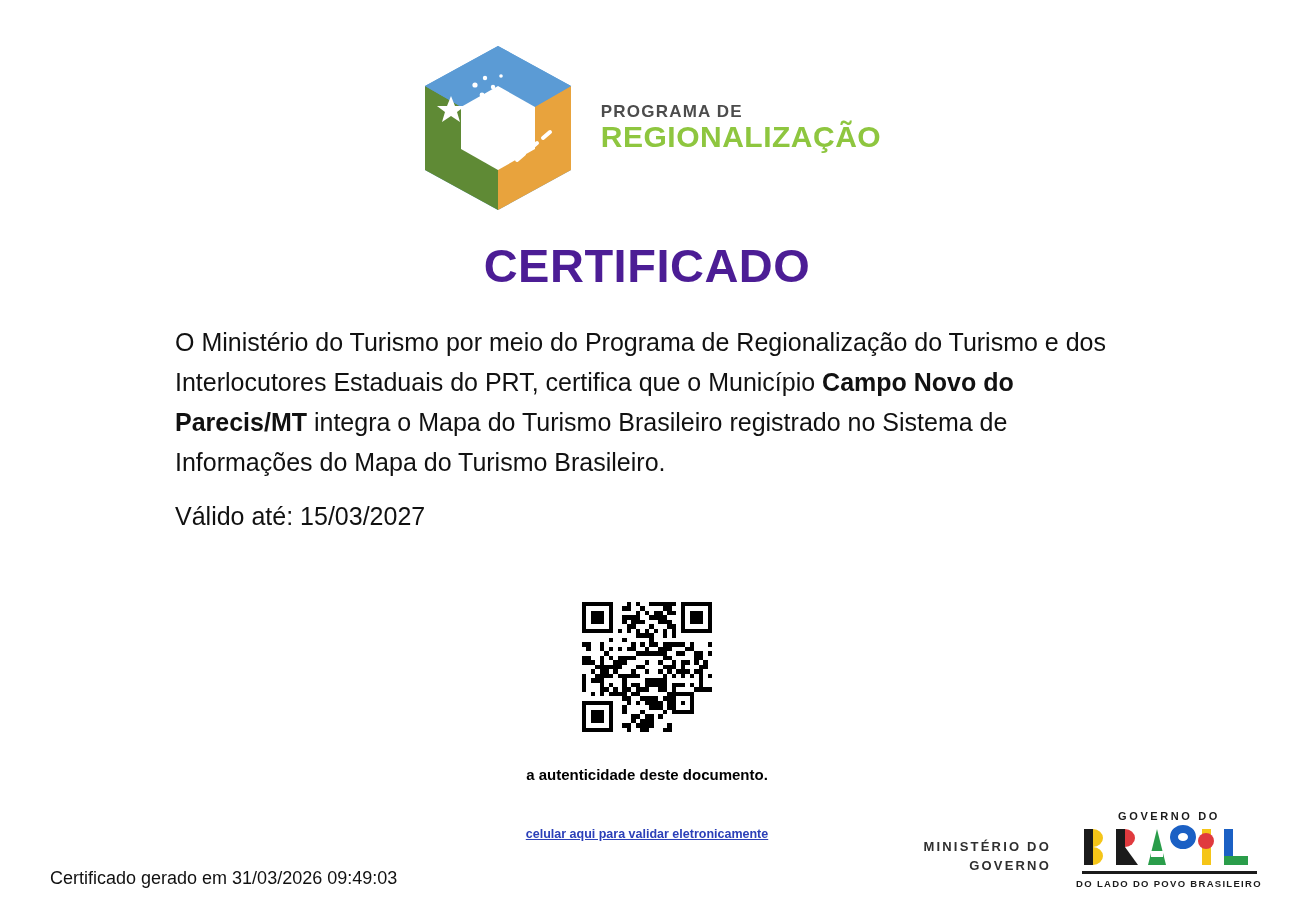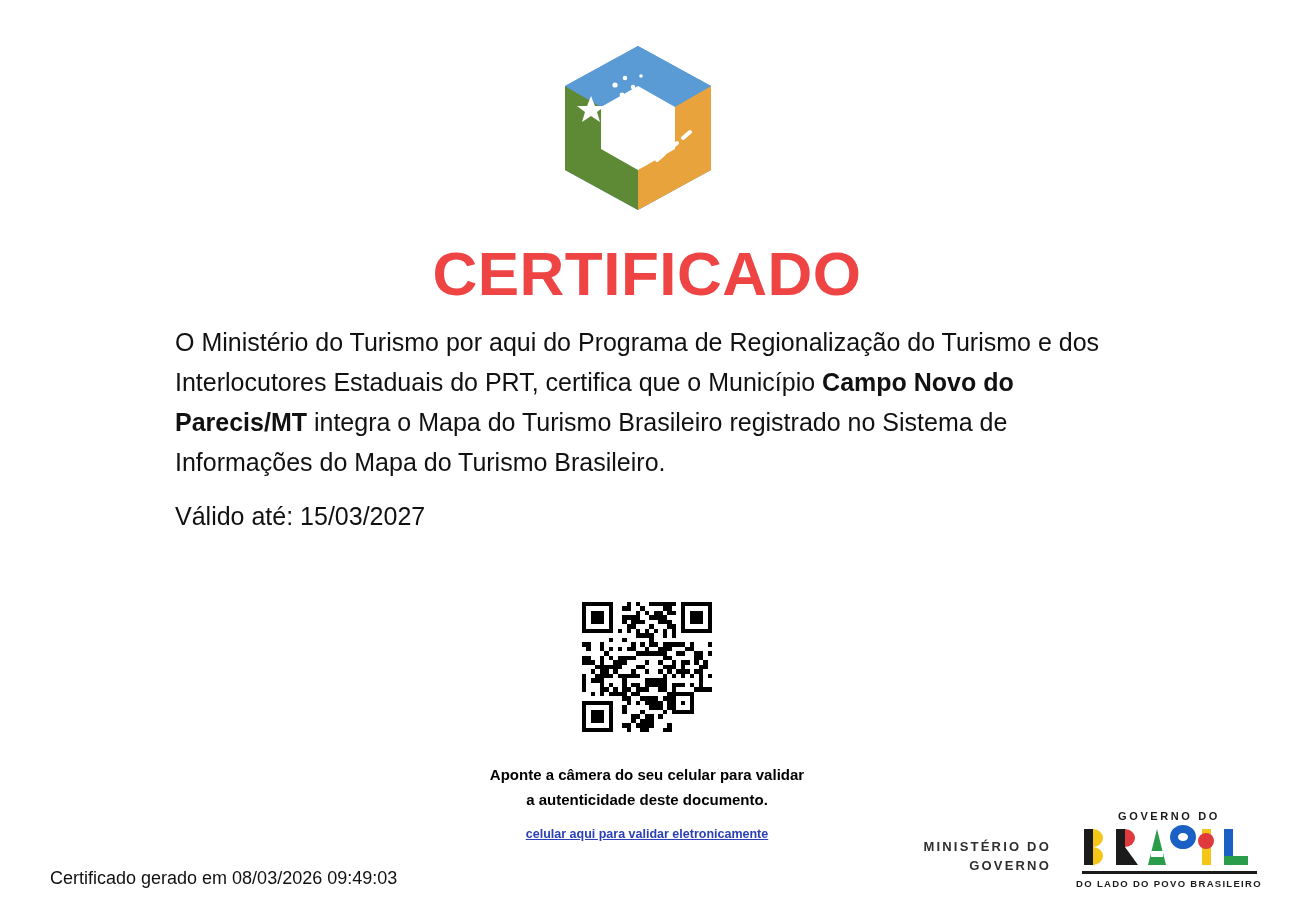--- a/index.html
+++ b/index.html
@@ -62,23 +62,23 @@
     font-weight: bold;
   }
 
   
   #cert-title {
     position: absolute;
     top: 238px;
     left: 0;
     width: 100%;
     text-align: center;
-    font-size: 62px;
+    font-size: 47px;
     font-weight: bold;
-    color: #ef4444;
+    color: #4c1d95;
     letter-spacing: 0.5px;
   }
 
   
   #body-text {
     position: absolute;
     top: 322px;
     left: 175px;
     width: 945px;
     font-size: 25px;
@@ -230,28 +230,30 @@
         </g>
 
         <g stroke="#ffffff" stroke-width="4" stroke-linecap="round">
           <line x1="104" y1="122" x2="111" y2="116"></line>
           <line x1="117" y1="111" x2="124" y2="105"></line>
           <line x1="130" y1="100" x2="137" y2="94"></line>
         </g>
       </svg>
     </div>
     <div id="prt-wordmark">
+      <div class="wm-small">PROGRAMA DE</div>
+      <div class="wm-big">REGIONALIZAÇÃO</div>
     </div>
   </div>
 </div>
 
 <div id="cert-title">CERTIFICADO</div>
 
 <div id="body-text">
-  <span>O Ministério do Turismo por aqui do Programa de Regionalização do Turismo e dos Interlocutores Estaduais do PRT, certifica que o Município </span><b>Campo Novo do Parecis/MT</b><span> integra o Mapa do Turismo Brasileiro registrado no Sistema de Informações do Mapa do Turismo Brasileiro.</span>
+  <span>O Ministério do Turismo por meio do Programa de Regionalização do Turismo e dos Interlocutores Estaduais do PRT, certifica que o Município </span><b>Campo Novo do Parecis/MT</b><span> integra o Mapa do Turismo Brasileiro registrado no Sistema de Informações do Mapa do Turismo Brasileiro.</span>
 </div>
 
 <div id="validity">Válido até: 15/03/2027</div>
 
 <div id="qr-wrap">
   <div id="qr">
       <i></i>
       <i></i>
       <i></i>
       <i></i>
@@ -1089,29 +1091,28 @@
       <i style="background: rgb(255, 255, 255);"></i>
       <i style="background: rgb(255, 255, 255);"></i>
       <i style="background: rgb(255, 255, 255);"></i>
       <i style="background: rgb(255, 255, 255);"></i>
       <i style="background: rgb(255, 255, 255);"></i>
       <i style="background: rgb(255, 255, 255);"></i>
     </div>
 </div>
 
 <div id="qr-caption">
-  <div>Aponte a câmera do seu celular para validar</div>
   <div>a autenticidade deste documento.</div>
 </div>
 
 <div id="qr-link">
   <a href="#">celular aqui para validar eletronicamente</a>
 </div>
 
-<div id="generated">Certificado gerado em 08/03/2026 09:49:03</div>
+<div id="generated">Certificado gerado em 31/03/2026 09:49:03</div>
 
 <div id="mtur-logo">
   <div class="l1">MINISTÉRIO DO</div>
   <div class="l2">GOVERNO</div>
 </div>
 
 <div id="gov-logo">
   <div id="gov-top">GOVERNO DO</div>
   <div id="gov-mark">
     <svg viewBox="0 0 175 44" width="175" height="44" aria-hidden="true">

